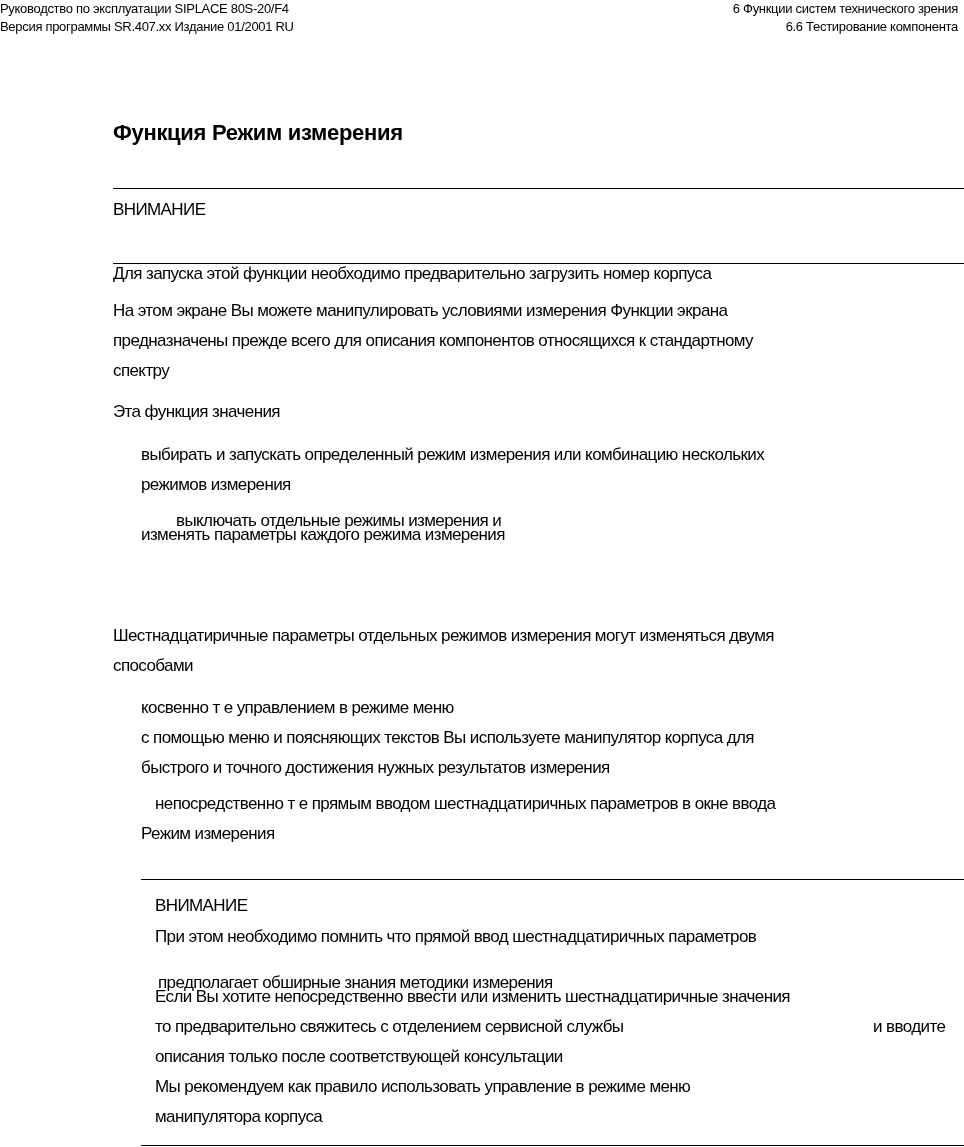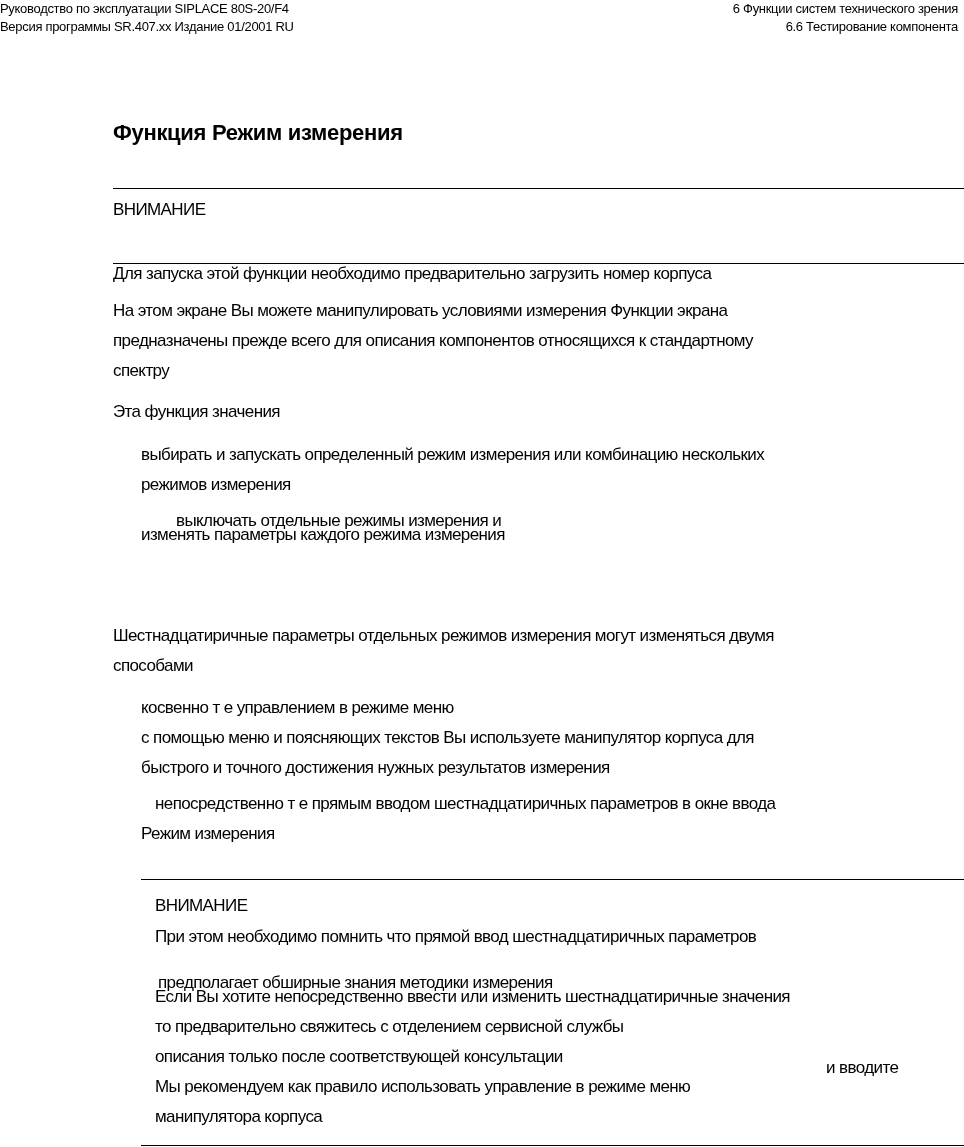--- a/index.html
+++ b/index.html
@@ -49,17 +49,17 @@
 <div class="t" style="left:141px; top:752px;">быстрого и точного достижения нужных результатов измерения</div>
 <div class="t" style="left:141px; top:788px;margin-left:14px;">непосредственно  т е  прямым вводом шестнадцатиричных параметров в окне ввода</div>
 <div class="t" style="left:141px; top:818px;text-align:right;"> Режим измерения</div>
 
 <div class="rule" style="left:141px; right:0; top:879px;"></div>
 <div class="t" style="left:155px; top:890px;">ВНИМАНИЕ</div>
 <div class="t" style="left:155px; top:921px;">При этом необходимо помнить  что прямой ввод шестнадцатиричных параметров</div>
 <div class="t" style="left:158px; top:951px;margin-top:16px;">предполагает обширные знания методики измерения</div>
 <div class="t" style="left:155px; top:981px;">Если Вы хотите непосредственно ввести или изменить шестнадцатиричные значения</div>
 <div class="t" style="left:155px; top:1011px;"><span>то предварительно свяжитесь с отделением сервисной службы</span></div>
-<div class="t" style="left:826px; top:1011px;margin-top:41px;">и вводите</div>
+<div class="t" style="left:873px; top:1011px;">и вводите</div>
 <div class="t" style="left:155px; top:1041px;">описания только после соответствующей консультации</div>
 <div class="t" style="left:155px; top:1071px;">Мы рекомендуем  как правило  использовать управление в режиме меню</div>
 <div class="t" style="left:155px; top:1101px;">манипулятора корпуса</div>
 <div class="rule" style="left:141px; right:0; top:1145px;"></div>
 
 </body></html>

